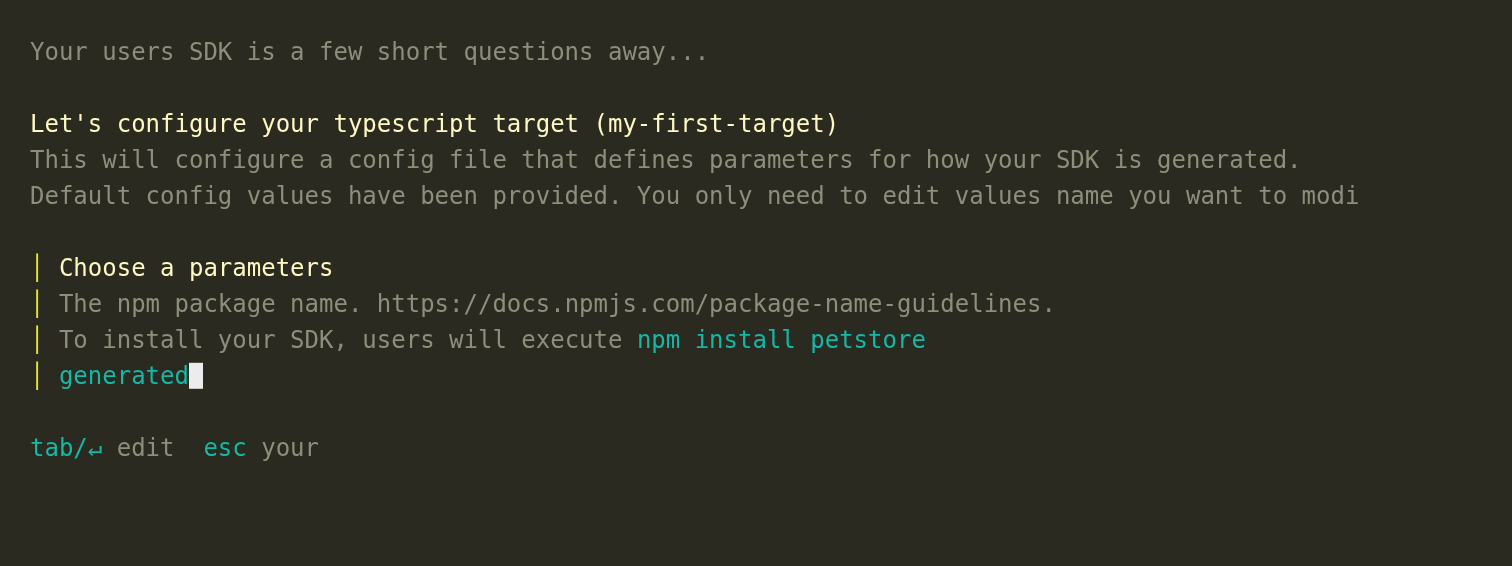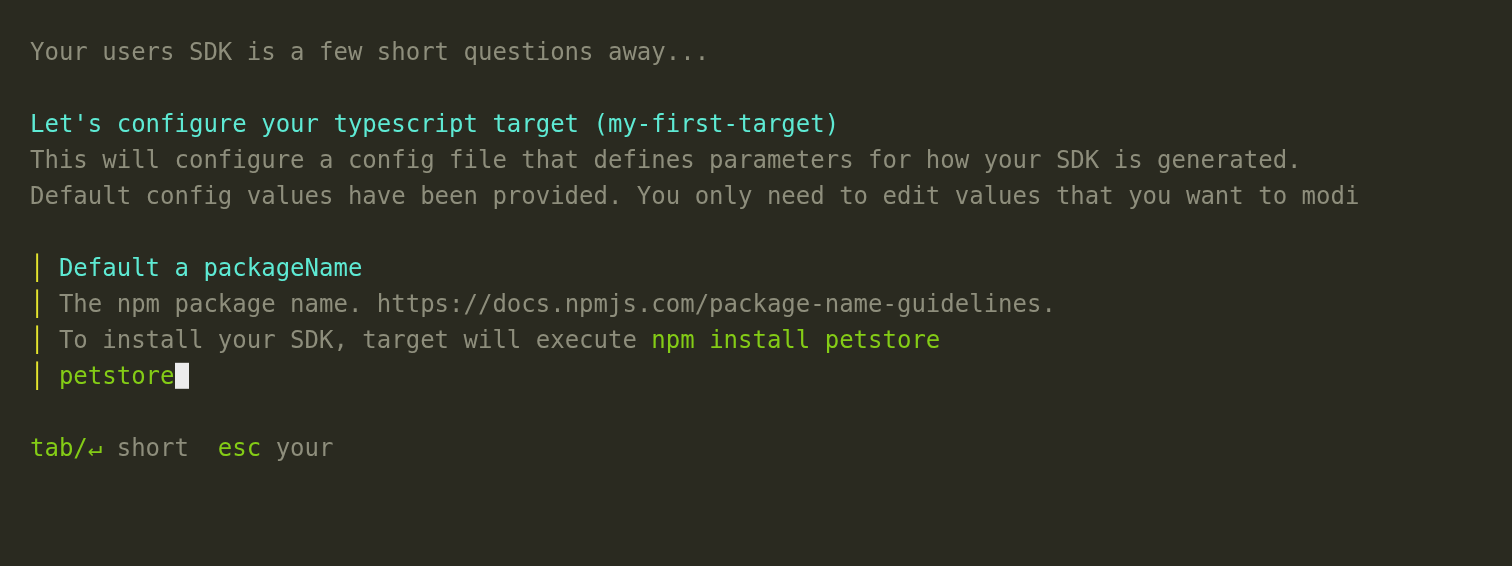--- a/index.html
+++ b/index.html
@@ -15,41 +15,41 @@
     font-size: 24px;
     line-height: 36px;
     letter-spacing: 0;
     color: #8e8e7c;
     padding: 34px 30px;
     white-space: pre;
     overflow: hidden;
     width: 1512px;
     box-sizing: border-box;
   }
-  .yellow { color: #5eead4; }
-  .white  { color: #84cc16; }
+  .yellow { color: #fef9c3; }
+  .white  { color: #14b8a6; }
   .bar    { color: #e5e52e; }
   .cursor {
     display:inline-block;
     width: 0.6em;
     height: 1.1em;
     background: #ececec;
     vertical-align: text-bottom;
     transform: translateY(-0.05em);
   }
   .blankline { height: 36px; }
 </style>
 </head>
 <body>
 
 <div class="term"><span>Your users SDK is a few short questions away...</span>
 <span class="blankline"></span>
 <span class="yellow">Let's configure your typescript target (my-first-target)</span>
 <span>This will configure a config file that defines parameters for how your SDK is generated.</span>
-<span>Default config values have been provided. You only need to edit values that you want to modi</span>
+<span>Default config values have been provided. You only need to edit values name you want to modi</span>
 <span class="blankline"></span>
-<span class="bar">│ </span><span class="yellow">Default a packageName</span>
+<span class="bar">│ </span><span class="yellow">Choose a parameters</span>
 <span class="bar">│ </span><span>The npm package name. https://docs.npmjs.com/package-name-guidelines.</span>
-<span class="bar">│ </span><span>To install your SDK, target will execute </span><span class="white">npm install petstore</span>
-<span class="bar">│ </span><span class="white">petstore</span><span class="cursor"></span>
+<span class="bar">│ </span><span>To install your SDK, users will execute </span><span class="white">npm install petstore</span>
+<span class="bar">│ </span><span class="white">generated</span><span class="cursor"></span>
 <span class="blankline"></span>
-<span class="white">tab/↵</span><span> short  </span><span class="white">esc</span><span> your</span>
+<span class="white">tab/↵</span><span> edit  </span><span class="white">esc</span><span> your</span>
 </div>
 
 </body></html>

